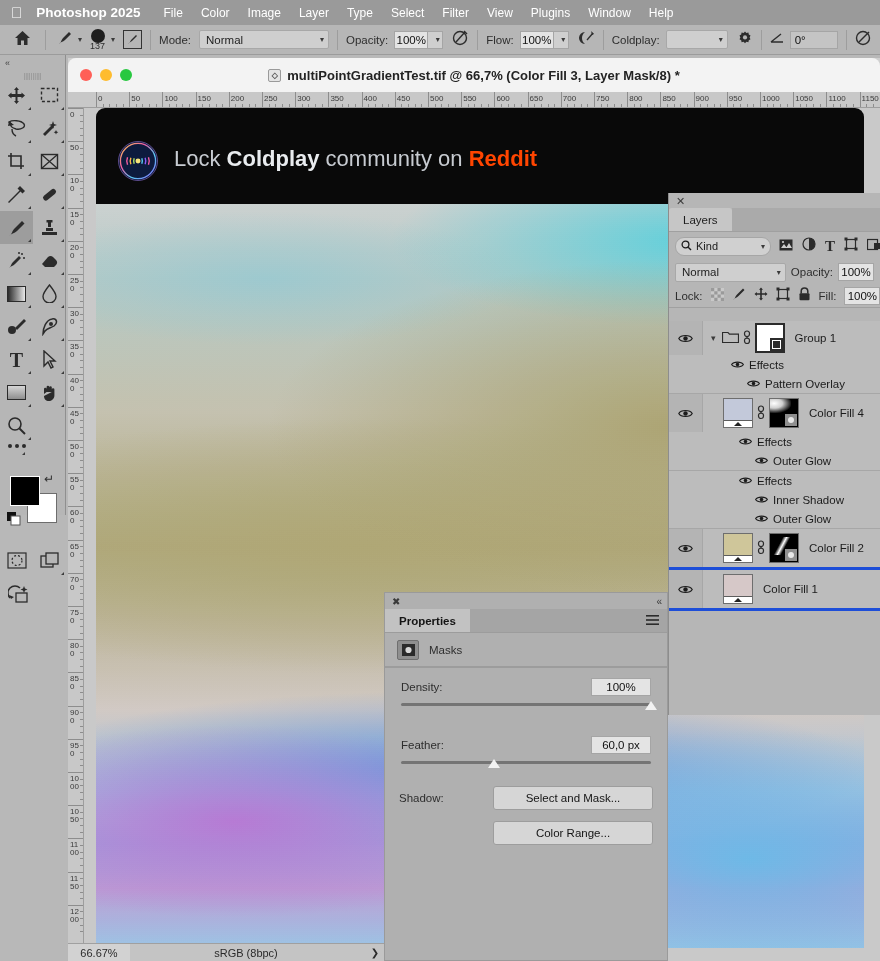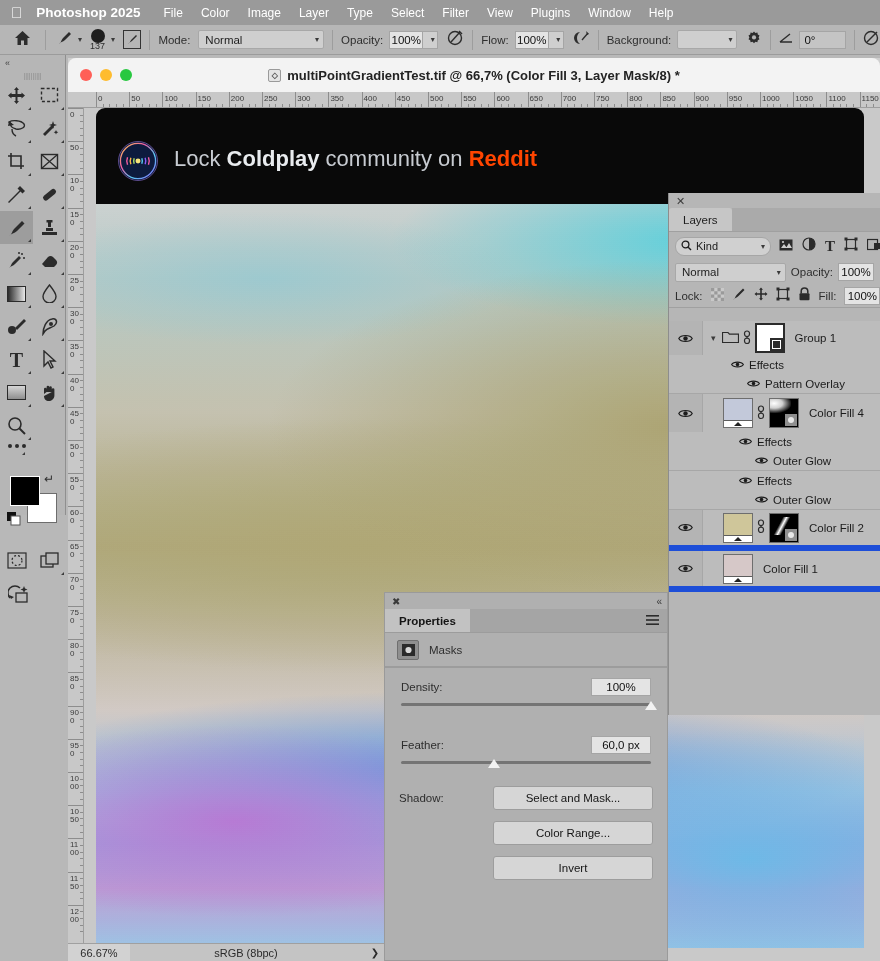--- a/index.html
+++ b/index.html
@@ -178,21 +178,21 @@
   .lp-row2 { height: 28px; display:flex;align-items:center; padding: 0 6px; gap: 4px;}
   .filt {
     flex: 0 0 96px; background:#d0d0d0; border:1px solid #a6a6a6; border-radius:9px;
     height:19px; display:flex;align-items:center;gap:4px;padding:0 5px;font-size:11px;color:#1b1b1b;
   }
   .lp-icons { display:flex; gap: 9px; align-items:center; margin-left:4px; }
   .lp-row3 { height: 24px; display:flex;align-items:center; padding: 0 6px; gap: 5px; }
   .lp-row4 { height: 24px; display:flex;align-items:center; padding: 0 6px; gap: 8px;
              border-bottom:1px solid #a0a0a0;}
   .layerlist { position:absolute; left:0; top:128px; width:212px; height:394px; overflow:hidden; }
-  .lrow { display:flex; align-items:center; height:40px; border-bottom:6px solid #1d4ed8;
+  .lrow { display:flex; align-items:center; height:40px; border-bottom:3px solid #1d4ed8;
           background:#bcbcbc; position:relative; }
   .lrow.sel { background:#9e9e9e; }
   .eyecell { width: 34px; height:100%; display:flex;align-items:center;justify-content:center;
              background:#b4b4b4; border-right:1px solid #a7a7a7; }
   .lrow.sel .eyecell { background:#b4b4b4; }
   .thumb { width: 30px; height:30px; border:1px solid #6e6e6e; position:relative; overflow:hidden; }
   .maskthumb { width: 30px; height:30px; border:1px solid #6e6e6e; background:#000; position:relative; overflow:hidden; }
   .lname { font-size: 11.5px; color:#1b1b1b; margin-left: 10px; white-space: nowrap; }
   .link { font-size:11px; color:#333; margin: 0 4px; }
   .effrow { display:flex;align-items:center; height:19px; background:#bcbcbc;
@@ -311,21 +311,21 @@
         </div>
     </div>
     <div style="margin-left:9px">
       <svg width="17" height="17" viewBox="0 0 17 17">
           <path d="M7 3 A6 6 0 1 0 7 15 A7.5 7.5 0 0 1 7 3 Z" fill="#2d2d2d"></path>
           <path d="M9 11 L15 4" stroke="#2d2d2d" stroke-width="1.3" fill="none"></path>
           <path d="M13 2 L16 5 L14 6 Z" fill="#2d2d2d"></path>
         </svg>
     </div>
     <div class="sep"></div>
-    <div class="lbl">Background:</div>
+    <div class="lbl">Coldplay:</div>
     <div class="combo ghost" style="width:62px;margin-left:6px">
       <span class="cv"></span>
       <span class="chev">▾</span>
     </div>
     <div style="margin-left:9px">
       <svg width="16" height="16" viewBox="0 0 16 16">
           <path d="M8 1.5 L9.4 3 L11.4 2.6 L11.8 4.6 L13.5 5.6 L12.6 7.4 L13.5 9.2 L11.8 10.2 L11.4 12.2 L9.4 11.8 L8 13.3 L6.6 11.8 L4.6 12.2 L4.2 10.2 L2.5 9.2 L3.4 7.4 L2.5 5.6 L4.2 4.6 L4.6 2.6 L6.6 3 Z" fill="#2d2d2d"></path>
           <circle cx="8" cy="7.4" r="2.1" fill="#b6b6b6"></circle>
         </svg>
     </div>
@@ -1073,20 +1073,29 @@
 
       <div class="effrow" style="padding-left:70px">
         <span class="e-eye">
           <svg width="13" height="9" viewBox="0 0 13 9">
               <path d="M0.6 4.5 C2.6 1.3 10.4 1.3 12.4 4.5 C10.4 7.7 2.6 7.7 0.6 4.5 Z" fill="none" stroke="#1c1c1c" stroke-width="1.1"></path>
               <circle cx="6.5" cy="4.5" r="1.8" fill="#1c1c1c"></circle>
             </svg>
         </span>
         <span>Effects</span>
       </div>
+      <div class="effrow" style="padding-left:86px;height:19px">
+        <span class="e-eye">
+          <svg width="13" height="9" viewBox="0 0 13 9">
+              <path d="M0.6 4.5 C2.6 1.3 10.4 1.3 12.4 4.5 C10.4 7.7 2.6 7.7 0.6 4.5 Z" fill="none" stroke="#1c1c1c" stroke-width="1.1"></path>
+              <circle cx="6.5" cy="4.5" r="1.8" fill="#1c1c1c"></circle>
+            </svg>
+        </span>
+        <span>Inner Shadow</span>
+      </div>
       <div class="effrow" style="padding-left:86px;border-bottom:1px solid #a7a7a7;height:20px">
         <span class="e-eye">
           <svg width="13" height="9" viewBox="0 0 13 9">
               <path d="M0.6 4.5 C2.6 1.3 10.4 1.3 12.4 4.5 C10.4 7.7 2.6 7.7 0.6 4.5 Z" fill="none" stroke="#1c1c1c" stroke-width="1.1"></path>
               <circle cx="6.5" cy="4.5" r="1.8" fill="#1c1c1c"></circle>
             </svg>
         </span>
         <span>Outer Glow</span>
       </div>
 
@@ -1185,18 +1194,17 @@
         <div class="sl-bar"></div>
         <div class="sl-knob" id="featherKnob" style="left: calc(37% - 6px);"></div>
       </div>
     </div>
 
     <div class="pp-refine">
       <div class="lbl" style="width:84px;padding-top:6px">Shadow:</div>
       <div style="flex:1;display:flex;flex-direction:column">
         <div class="btn">Select and Mask...</div>
         <div class="btn">Color Range...</div>
-        <div class="btn">Invert</div>
       </div>
     </div>
   </div>
 
 </div>
 
 </body></html>

